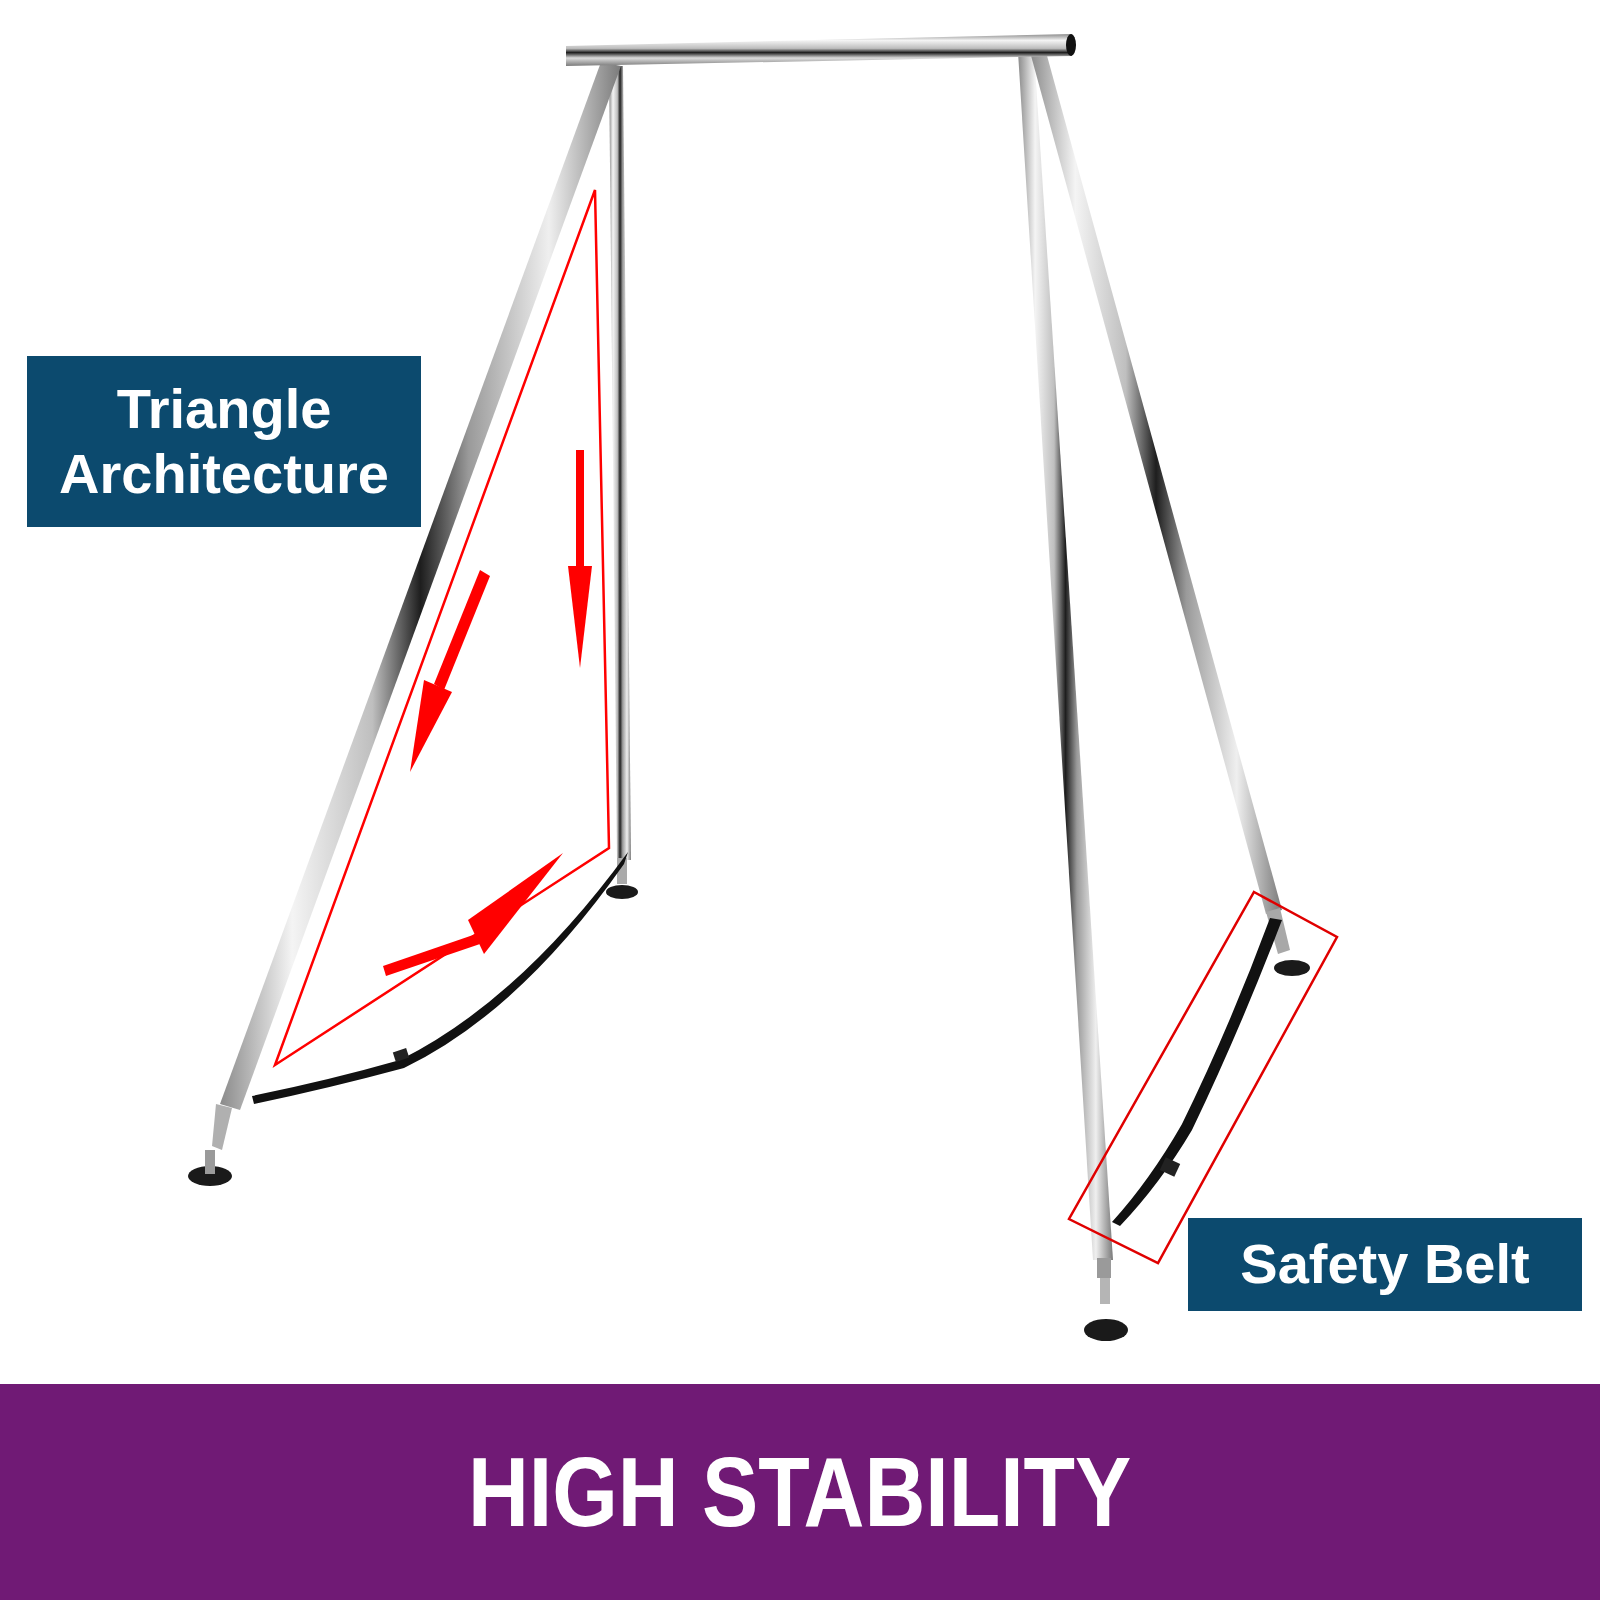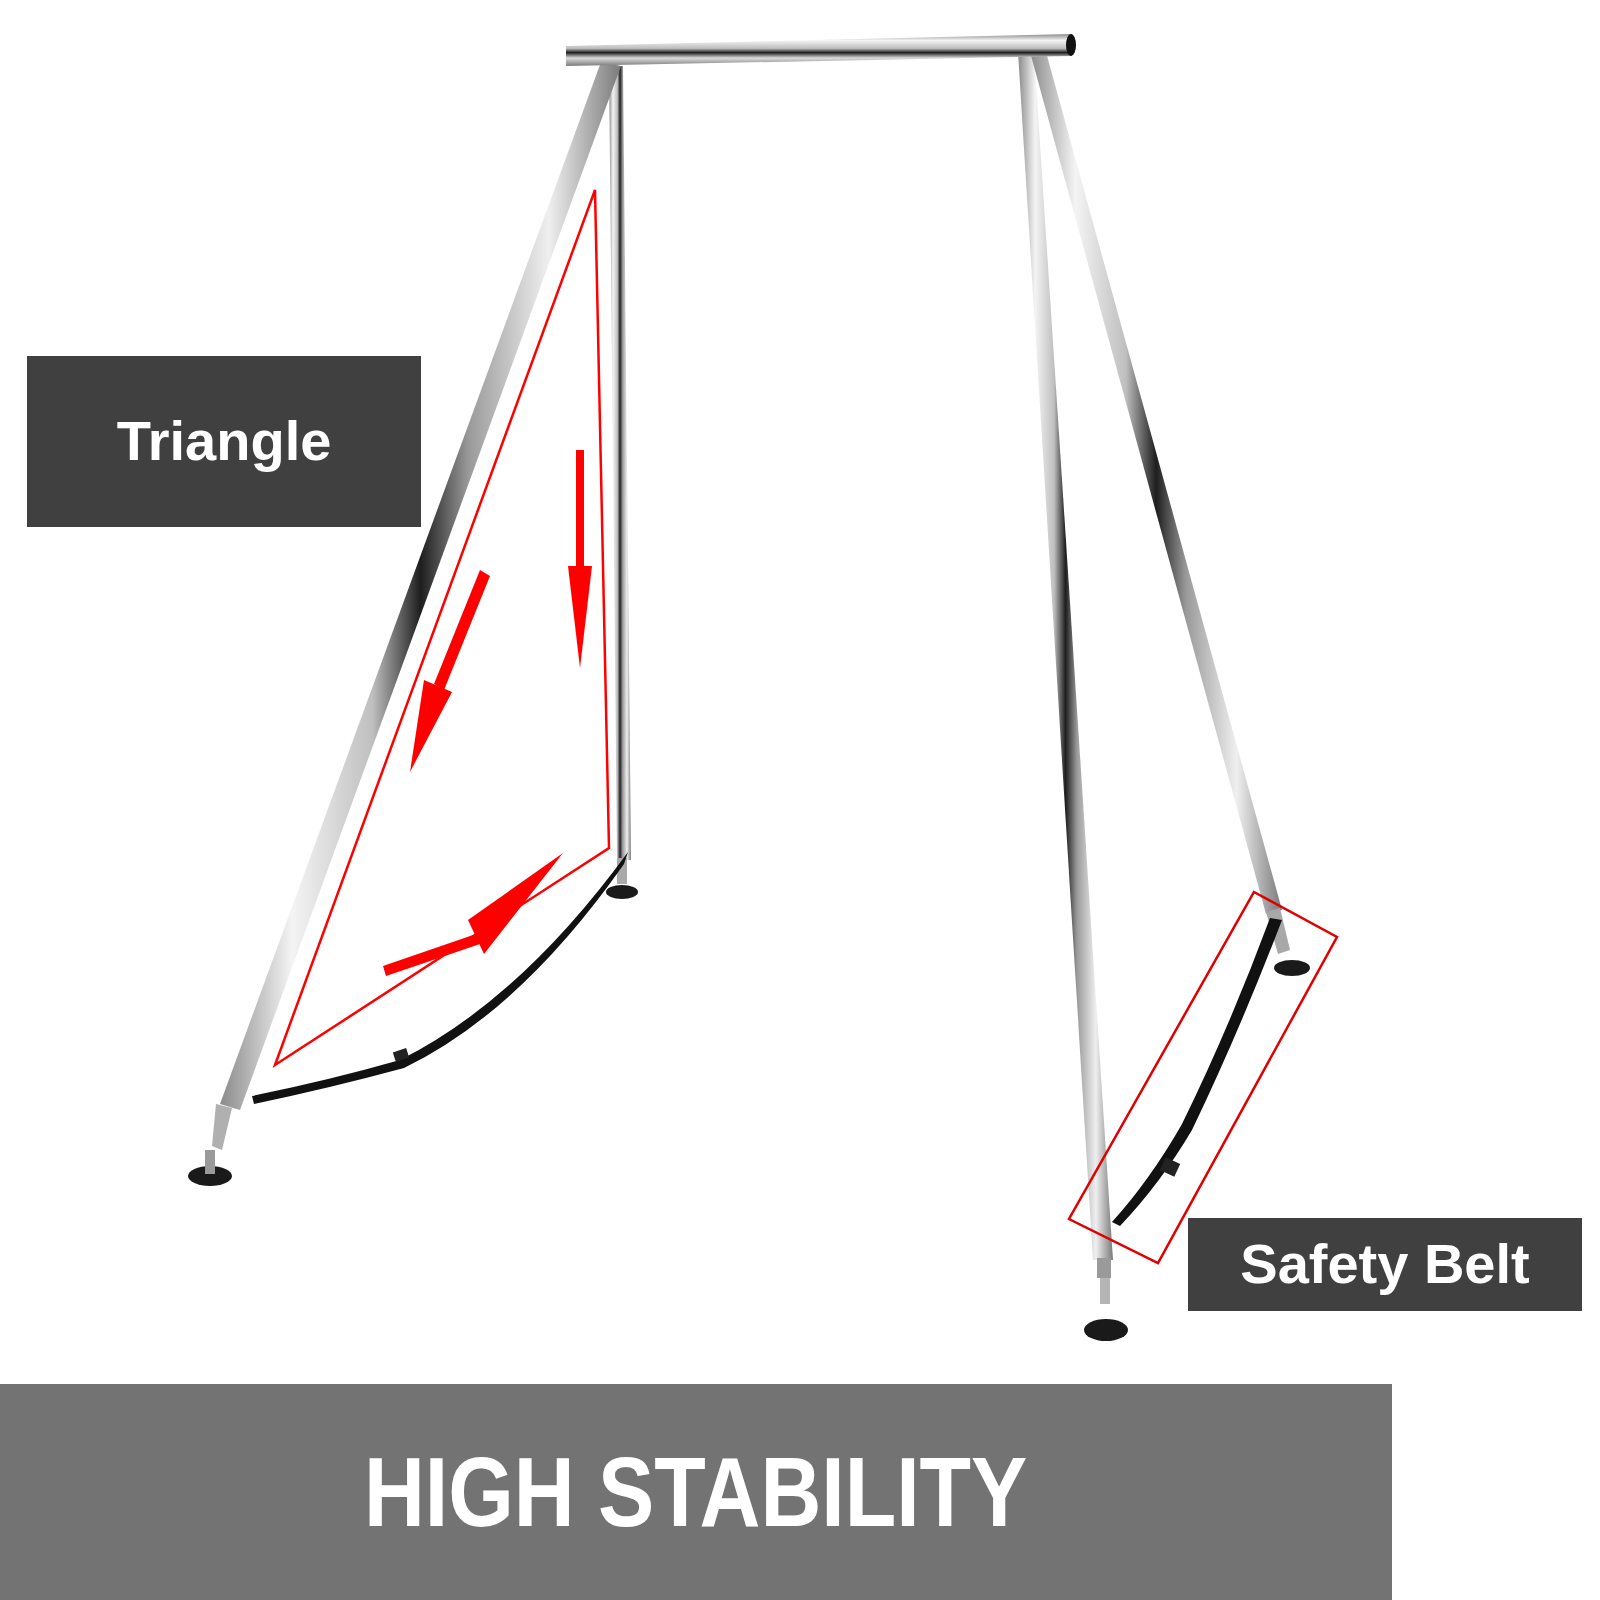--- a/index.html
+++ b/index.html
@@ -1,27 +1,27 @@
 <!DOCTYPE html>
 <html><head>
   <meta charset="utf-8">
   <style>
     html, body { margin: 0; padding: 0; background: #ffffff; }
     body { width: 1600px; height: 1600px; position: relative; overflow: hidden; font-family: "Liberation Sans", sans-serif; }
     #scene { position: absolute; left: 0; top: 0; width: 1600px; height: 1385px; }
     .label-box {
-      position: absolute; background: #404040; color: #ffffff;
+      position: absolute; background: #0c4a6e; color: #ffffff;
       font-family: "Liberation Sans", sans-serif; font-weight: bold;
       display: flex; flex-direction: column; align-items: center; justify-content: center;
       text-align: center; line-height: 1.15;
     }
     #triangle-label { left: 27px; top: 356px; width: 394px; height: 171px; font-size: 56px; }
     #safety-label { left: 1188px; top: 1218px; width: 394px; height: 93px; font-size: 56px; }
     #banner {
-      position: absolute; left: 0; top: 1384px; width: 1392px; height: 216px; background: #737373;
+      position: absolute; left: 0; top: 1384px; width: 1600px; height: 216px; background: #701a75;
       display: flex; align-items: center; justify-content: center;
     }
     #banner-title {
       color: #ffffff; font-family: "Liberation Sans", sans-serif; font-weight: bold;
       font-size: 98px; letter-spacing: 0px; transform: scaleX(0.86);
     }
   </style>
 </head>
 <body>
 
@@ -98,20 +98,21 @@
   <g>
     <polygon points="383,966 386,976 480,944 476,934" fill="#ff0000"></polygon>
     <polygon points="468,920 484,954 563,853" fill="#ff0000"></polygon>
   </g>
 
   <polygon points="1254,892 1337,937 1158,1263 1069,1219" fill="none" stroke="#e00000" stroke-width="2.5"></polygon>
 </svg>
 
 <div id="triangle-label" class="label-box">
   <span>Triangle</span>
+  <span>Architecture</span>
 </div>
 
 <div id="safety-label" class="label-box">
   <span>Safety Belt</span>
 </div>
 
 <div id="banner">
   <span id="banner-title">HIGH STABILITY</span>
 </div>
 

